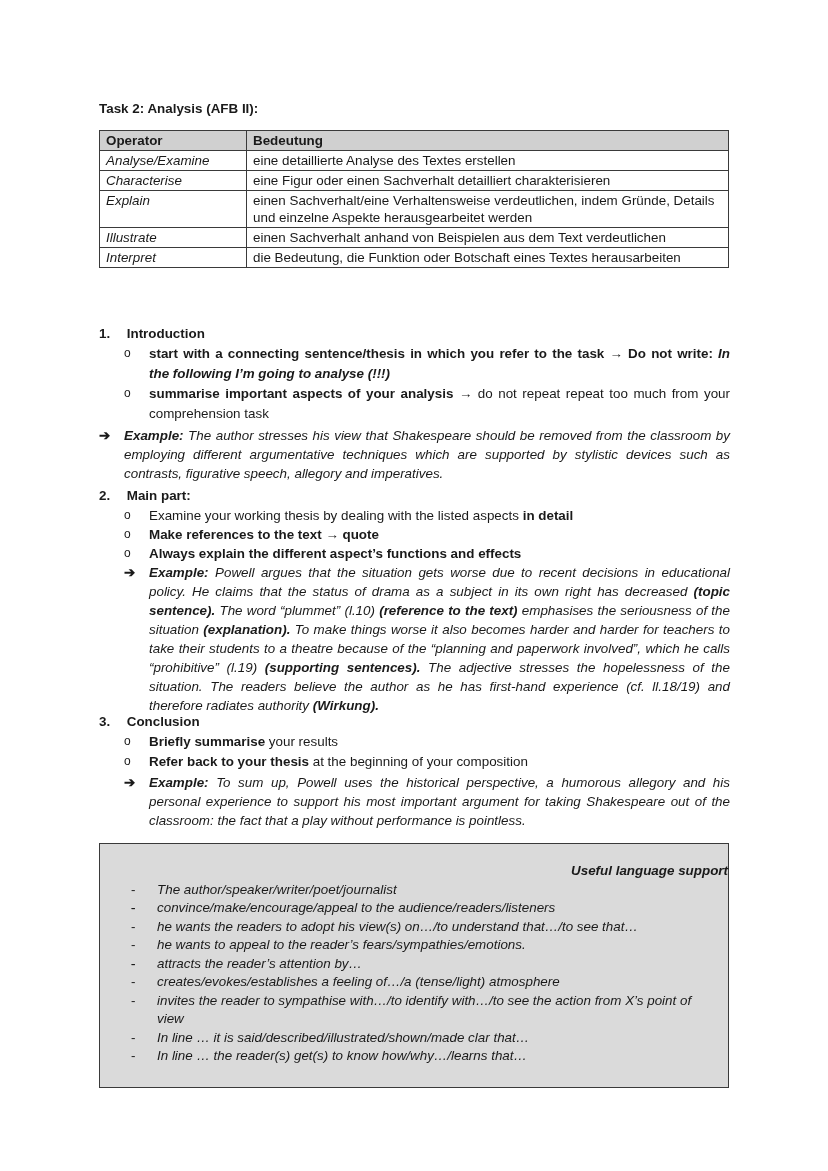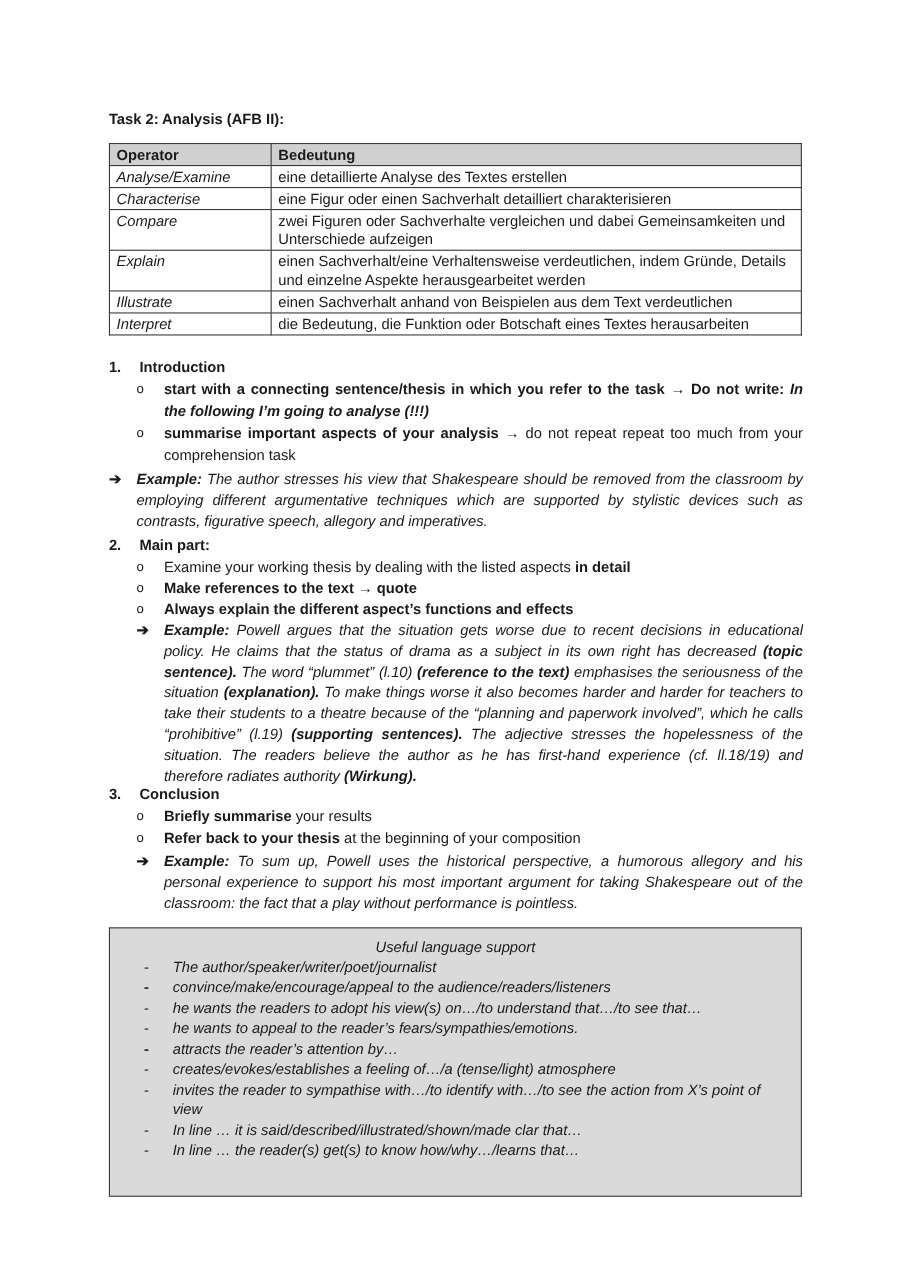--- a/index.html
+++ b/index.html
@@ -35,21 +35,21 @@
 
   .arrow-block { position: absolute; width: 606px; line-height: 19px; font-size: 13.4px; font-style: italic; text-align: justify; }
   .arrow-block .mark { position: absolute; left: 0; top: 0; font-style: normal; font-weight: bold; }
   .arrow-block .txt { display: block; }
 
   .support {
     position: absolute; left: 99px; top: 843px; width: 628px; height: 243px;
     background: #dadada; border: 1.5px solid #3a3a3a;
     font-size: 13.4px; line-height: 18.5px; font-style: italic;
   }
-  .support .head { text-align: center; font-weight: normal; margin-top: 8px; }
+  .support .head { text-align: right; font-weight: bold; margin-top: 18px; }
   .support ul { list-style: none; margin: 0; padding: 0; }
   .support li { position: relative; padding-left: 57px; padding-right: 12px; }
   .support li .dash { position: absolute; left: 31px; top: 0; font-style: normal; }
 </style>
 </head>
 <body>
 
 <div class="page">
 
   <div class="title">Task 2: Analysis (AFB II):</div>
@@ -62,24 +62,20 @@
       </tr>
     </thead>
     <tbody>
       <tr>
         <td class="op">Analyse/Examine</td>
         <td class="bed">eine detaillierte Analyse des Textes erstellen</td>
       </tr>
       <tr>
         <td class="op">Characterise</td>
         <td class="bed">eine Figur oder einen Sachverhalt detailliert charakterisieren</td>
-      </tr>
-      <tr>
-        <td class="op">Compare</td>
-        <td class="bed">zwei Figuren oder Sachverhalte vergleichen und dabei Gemeinsamkeiten und Unterschiede aufzeigen</td>
       </tr>
       <tr>
         <td class="op">Explain</td>
         <td class="bed">einen Sachverhalt/eine Verhaltensweise verdeutlichen, indem Gründe, Details und einzelne Aspekte herausgearbeitet werden</td>
       </tr>
       <tr>
         <td class="op">Illustrate</td>
         <td class="bed">einen Sachverhalt anhand von Beispielen aus dem Text verdeutlichen</td>
       </tr>
       <tr>

